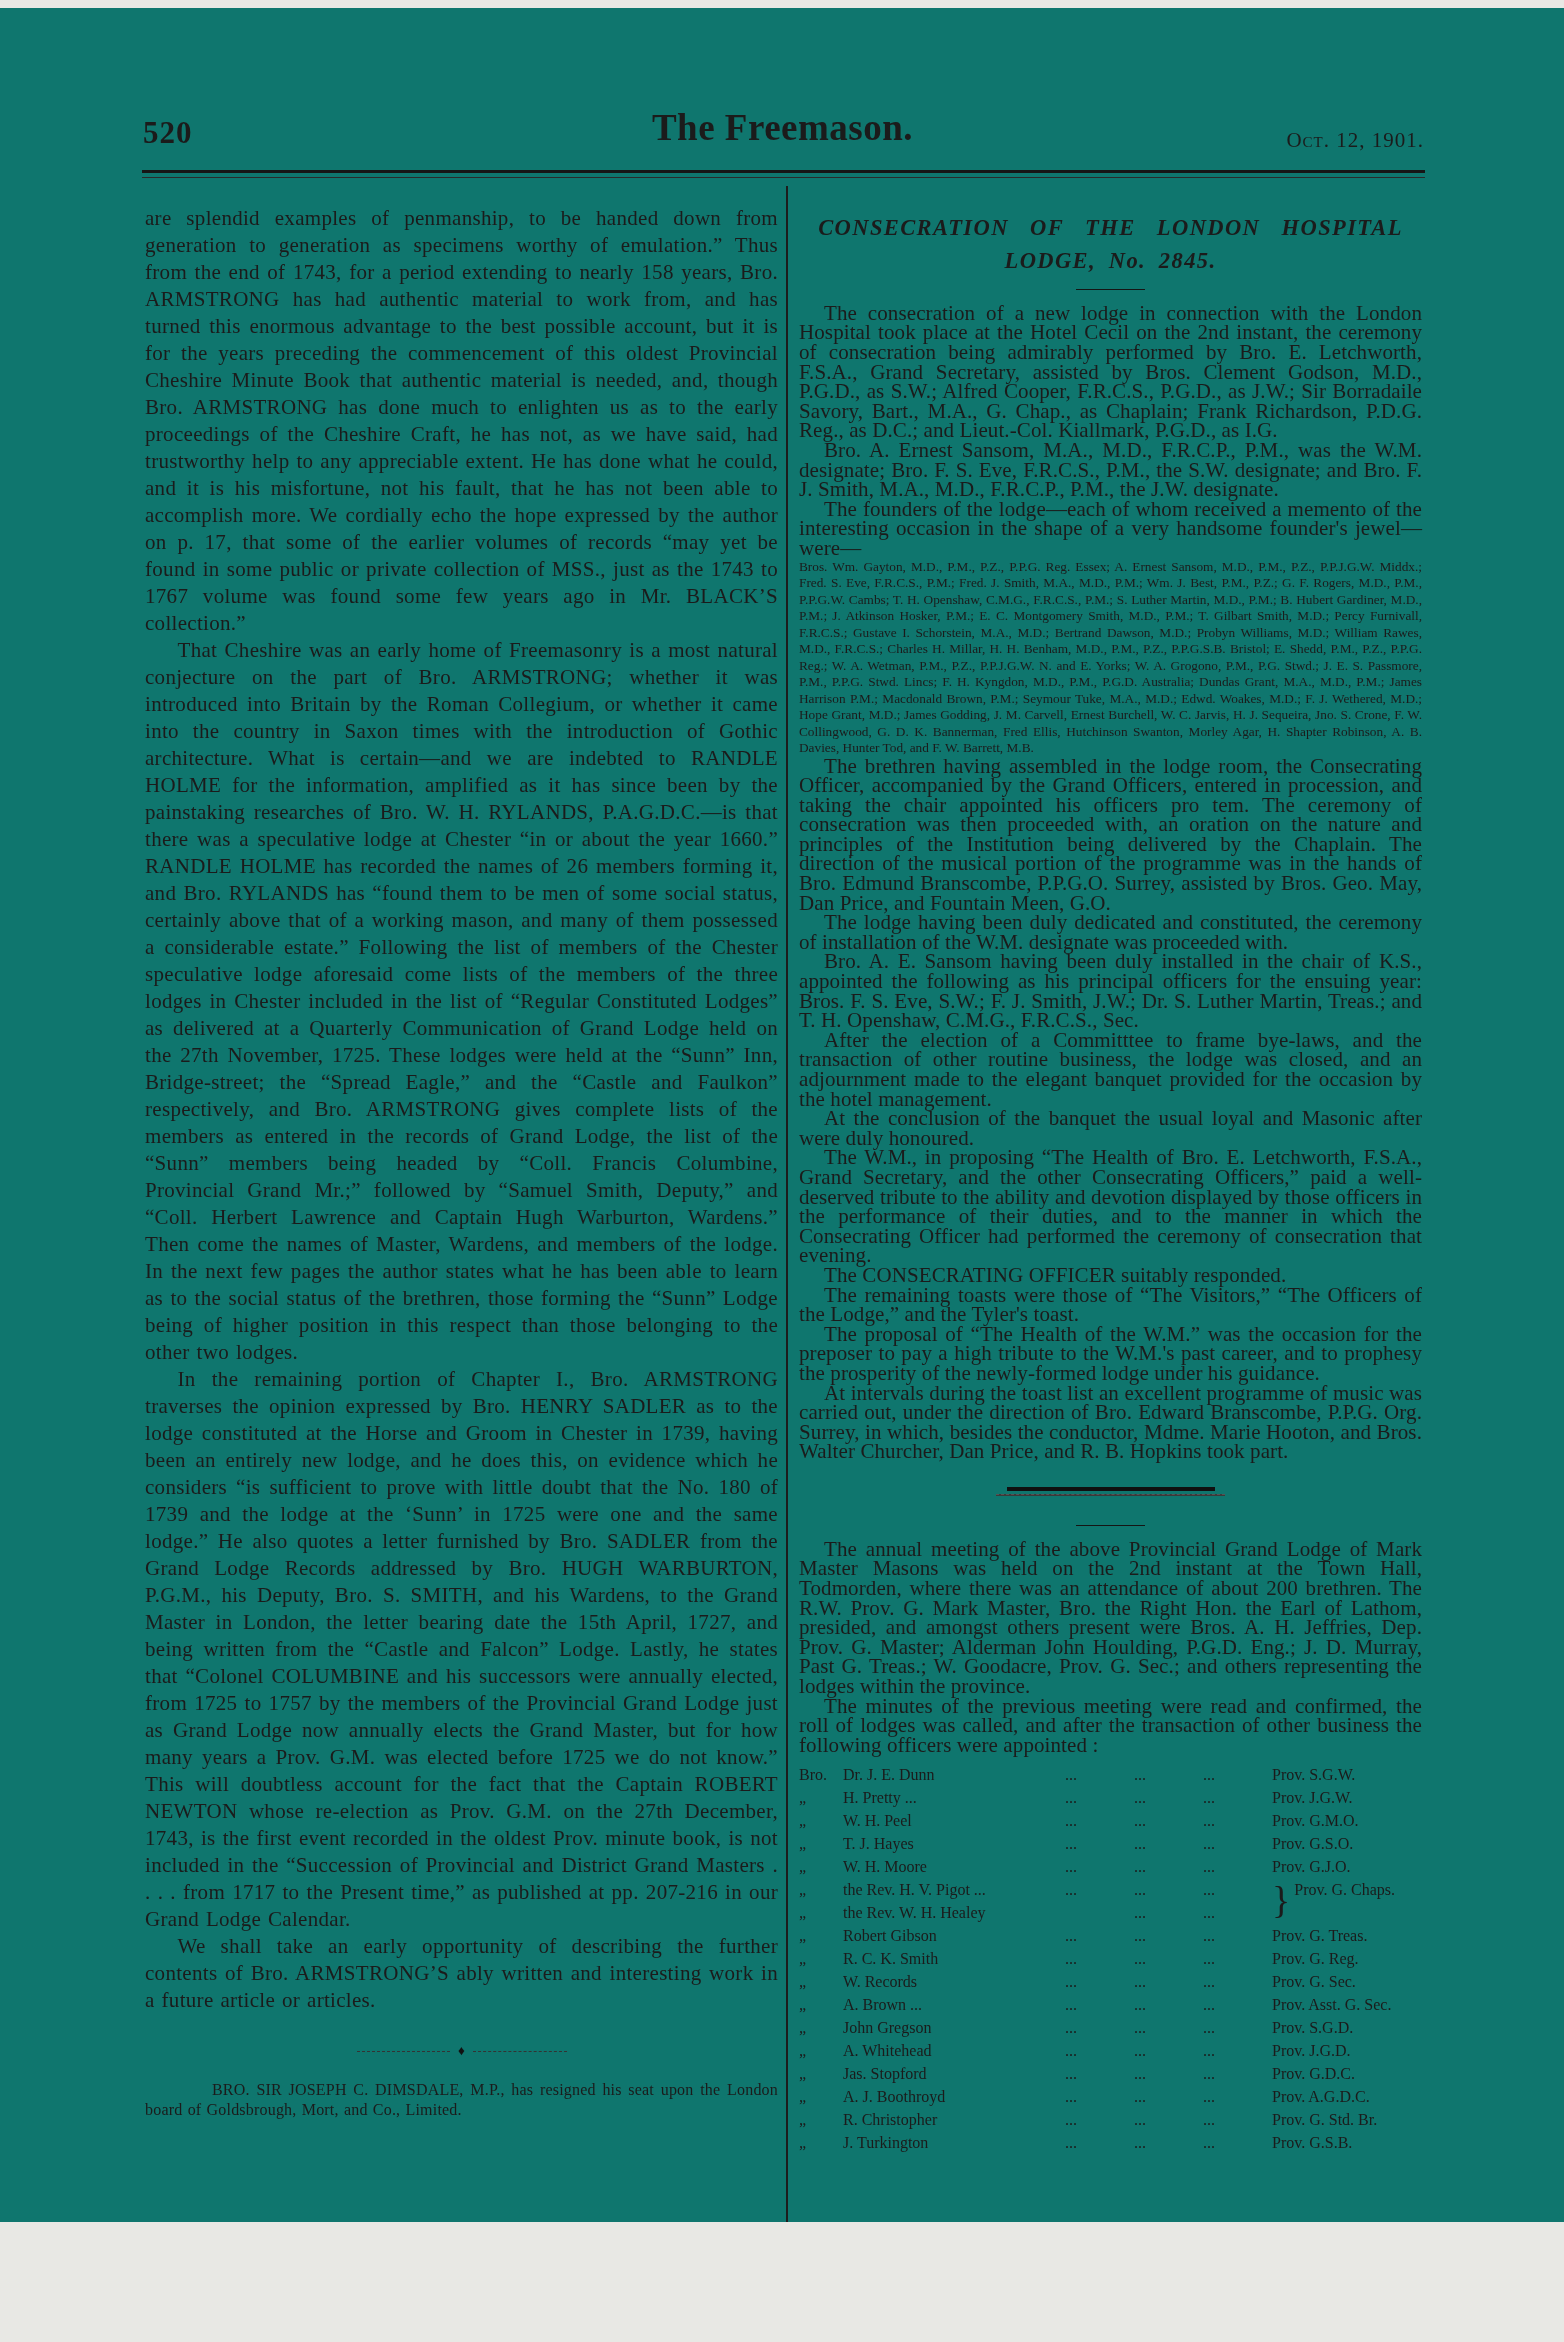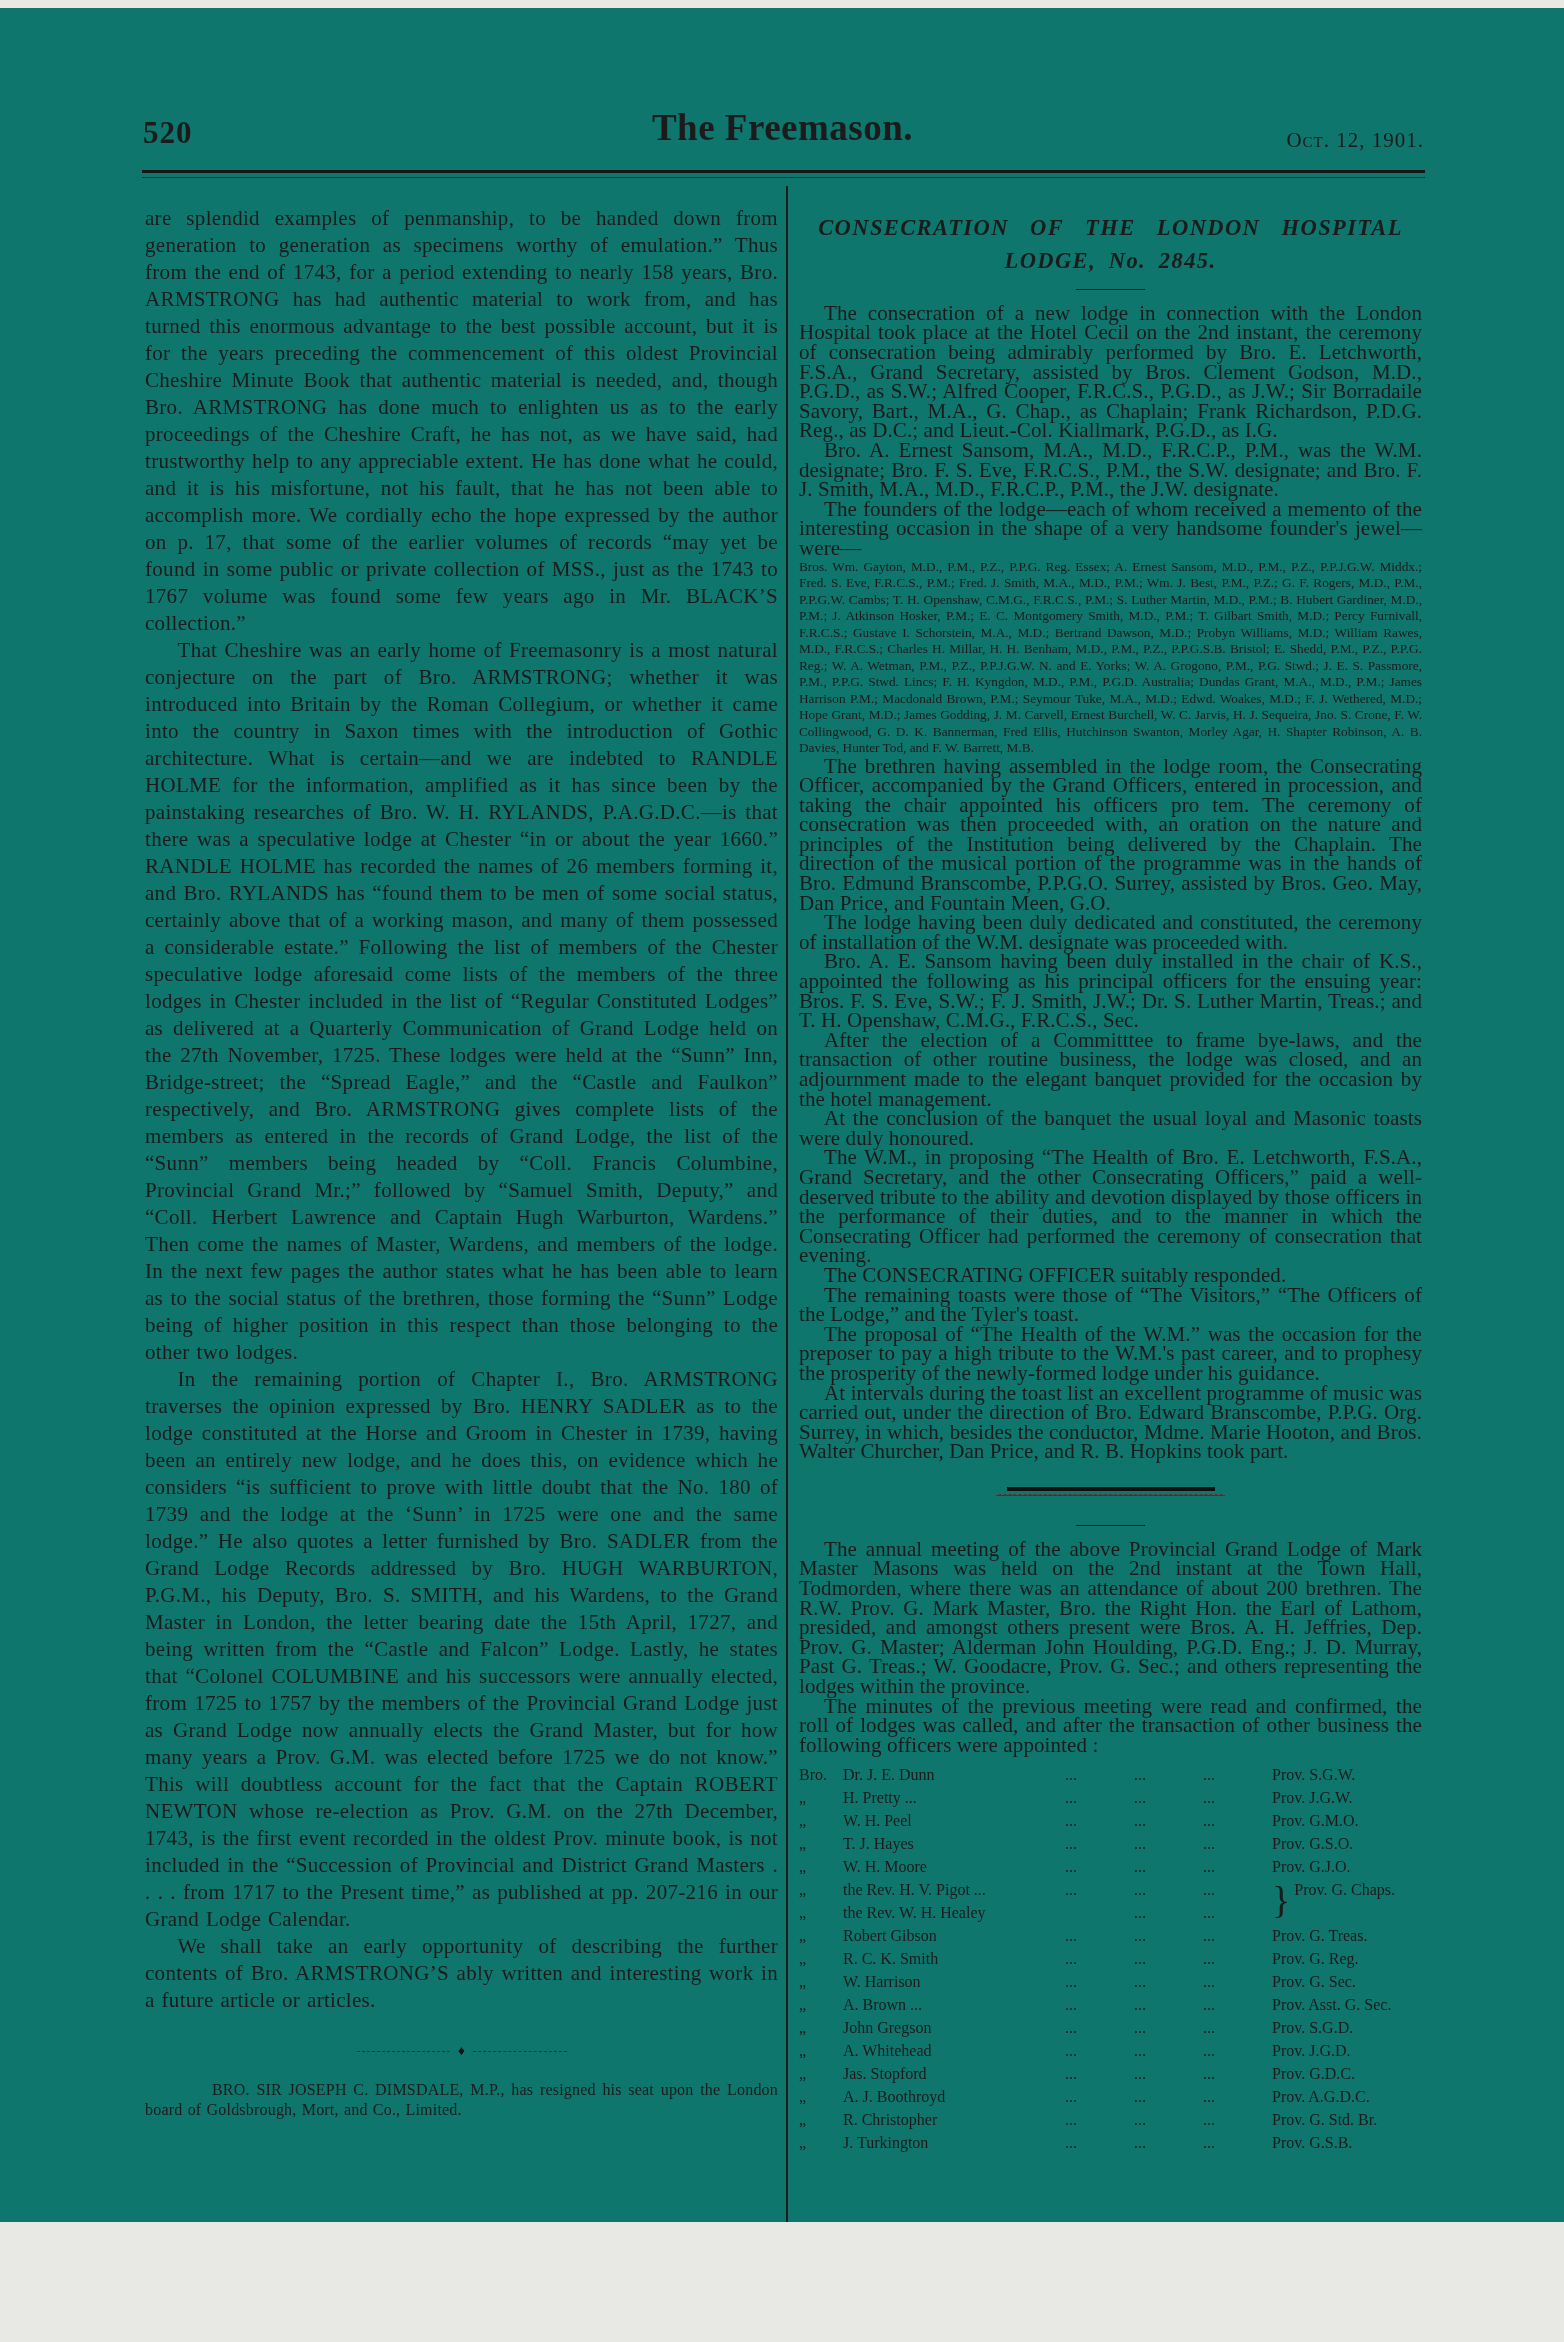--- a/index.html
+++ b/index.html
@@ -90,21 +90,21 @@
     <div class="title-rule"></div>
 
     <p>The consecration of a new lodge in connection with the London Hospital took place at the Hotel Cecil on the 2nd instant, the ceremony of consecration being admirably performed by Bro. E. Letchworth, F.S.A., Grand Secretary, assisted by Bros. Clement Godson, M.D., P.G.D., as S.W.; Alfred Cooper, F.R.C.S., P.G.D., as J.W.; Sir Borradaile Savory, Bart., M.A., G. Chap., as Chaplain; Frank Richardson, P.D.G. Reg., as D.C.; and Lieut.-Col. Kiallmark, P.G.D., as I.G.</p>
     <p>Bro. A. Ernest Sansom, M.A., M.D., F.R.C.P., P.M., was the W.M. designate; Bro. F. S. Eve, F.R.C.S., P.M., the S.W. designate; and Bro. F. J. Smith, M.A., M.D., F.R.C.P., P.M., the J.W. designate.</p>
     <p>The founders of the lodge—each of whom received a memento of the interesting occasion in the shape of a very handsome founder's jewel—were—</p>
     <p class="founders">Bros. Wm. Gayton, M.D., P.M., P.Z., P.P.G. Reg. Essex; A. Ernest Sansom, M.D., P.M., P.Z., P.P.J.G.W. Middx.; Fred. S. Eve, F.R.C.S., P.M.; Fred. J. Smith, M.A., M.D., P.M.; Wm. J. Best, P.M., P.Z.; G. F. Rogers, M.D., P.M., P.P.G.W. Cambs; T. H. Openshaw, C.M.G., F.R.C.S., P.M.; S. Luther Martin, M.D., P.M.; B. Hubert Gardiner, M.D., P.M.; J. Atkinson Hosker, P.M.; E. C. Montgomery Smith, M.D., P.M.; T. Gilbart Smith, M.D.; Percy Furnivall, F.R.C.S.; Gustave I. Schorstein, M.A., M.D.; Bertrand Dawson, M.D.; Probyn Williams, M.D.; William Rawes, M.D., F.R.C.S.; Charles H. Millar, H. H. Benham, M.D., P.M., P.Z., P.P.G.S.B. Bristol; E. Shedd, P.M., P.Z., P.P.G. Reg.; W. A. Wetman, P.M., P.Z., P.P.J.G.W. N. and E. Yorks; W. A. Grogono, P.M., P.G. Stwd.; J. E. S. Passmore, P.M., P.P.G. Stwd. Lincs; F. H. Kyngdon, M.D., P.M., P.G.D. Australia; Dundas Grant, M.A., M.D., P.M.; James Harrison P.M.; Macdonald Brown, P.M.; Seymour Tuke, M.A., M.D.; Edwd. Woakes, M.D.; F. J. Wethered, M.D.; Hope Grant, M.D.; James Godding, J. M. Carvell, Ernest Burchell, W. C. Jarvis, H. J. Sequeira, Jno. S. Crone, F. W. Collingwood, G. D. K. Bannerman, Fred Ellis, Hutchinson Swanton, Morley Agar, H. Shapter Robinson, A. B. Davies, Hunter Tod, and F. W. Barrett, M.B.</p>
     <p>The brethren having assembled in the lodge room, the Consecrating Officer, accompanied by the Grand Officers, entered in procession, and taking the chair appointed his officers pro tem. The ceremony of consecration was then proceeded with, an oration on the nature and principles of the Institution being delivered by the Chaplain. The direction of the musical portion of the programme was in the hands of Bro. Edmund Branscombe, P.P.G.O. Surrey, assisted by Bros. Geo. May, Dan Price, and Fountain Meen, G.O.</p>
     <p>The lodge having been duly dedicated and constituted, the ceremony of installation of the W.M. designate was proceeded with.</p>
     <p>Bro. A. E. Sansom having been duly installed in the chair of K.S., appointed the following as his principal officers for the ensuing year: Bros. F. S. Eve, S.W.; F. J. Smith, J.W.; Dr. S. Luther Martin, Treas.; and T. H. Openshaw, C.M.G., F.R.C.S., Sec.</p>
     <p>After the election of a Committtee to frame bye-laws, and the transaction of other routine business, the lodge was closed, and an adjournment made to the elegant banquet provided for the occasion by the hotel management.</p>
-    <p>At the conclusion of the banquet the usual loyal and Masonic toasts were duly honoured.</p>
+    <p>At the conclusion of the banquet the usual loyal and Masonic after were duly honoured.</p>
     <p>The W.M., in proposing “The Health of Bro. E. Letchworth, F.S.A., Grand Secretary, and the other Consecrating Officers,” paid a well-deserved tribute to the ability and devotion displayed by those officers in the performance of their duties, and to the manner in which the Consecrating Officer had performed the ceremony of consecration that evening.</p>
     <p>The CONSECRATING OFFICER suitably responded.</p>
     <p>The remaining toasts were those of “The Visitors,” “The Officers of the Lodge,” and the Tyler's toast.</p>
     <p>The proposal of “The Health of the W.M.” was the occasion for the preposer to pay a high tribute to the W.M.'s past career, and to prophesy the prosperity of the newly-formed lodge under his guidance.</p>
     <p>At intervals during the toast list an excellent programme of music was carried out, under the direction of Bro. Edward Branscombe, P.P.G. Org. Surrey, in which, besides the conductor, Mdme. Marie Hooton, and Bros. Walter Churcher, Dan Price, and R. B. Hopkins took part.</p>
 
     <div class="sec-divider">
       <div class="bar"></div>
       <div class="thin"></div>
     </div>
@@ -182,21 +182,21 @@
       <tr>
         <td class="pfx">„</td>
         <td class="nm">R. C. K. Smith</td>
         <td class="dt">...</td>
         <td class="dt">...</td>
         <td class="dt">...</td>
         <td class="off">Prov. G. Reg.</td>
       </tr>
       <tr>
         <td class="pfx">„</td>
-        <td class="nm">W. Harrison</td>
+        <td class="nm">W. Records</td>
         <td class="dt">...</td>
         <td class="dt">...</td>
         <td class="dt">...</td>
         <td class="off">Prov. G. Sec.</td>
       </tr>
       <tr>
         <td class="pfx">„</td>
         <td class="nm">A. Brown ...</td>
         <td class="dt">...</td>
         <td class="dt">...</td>

